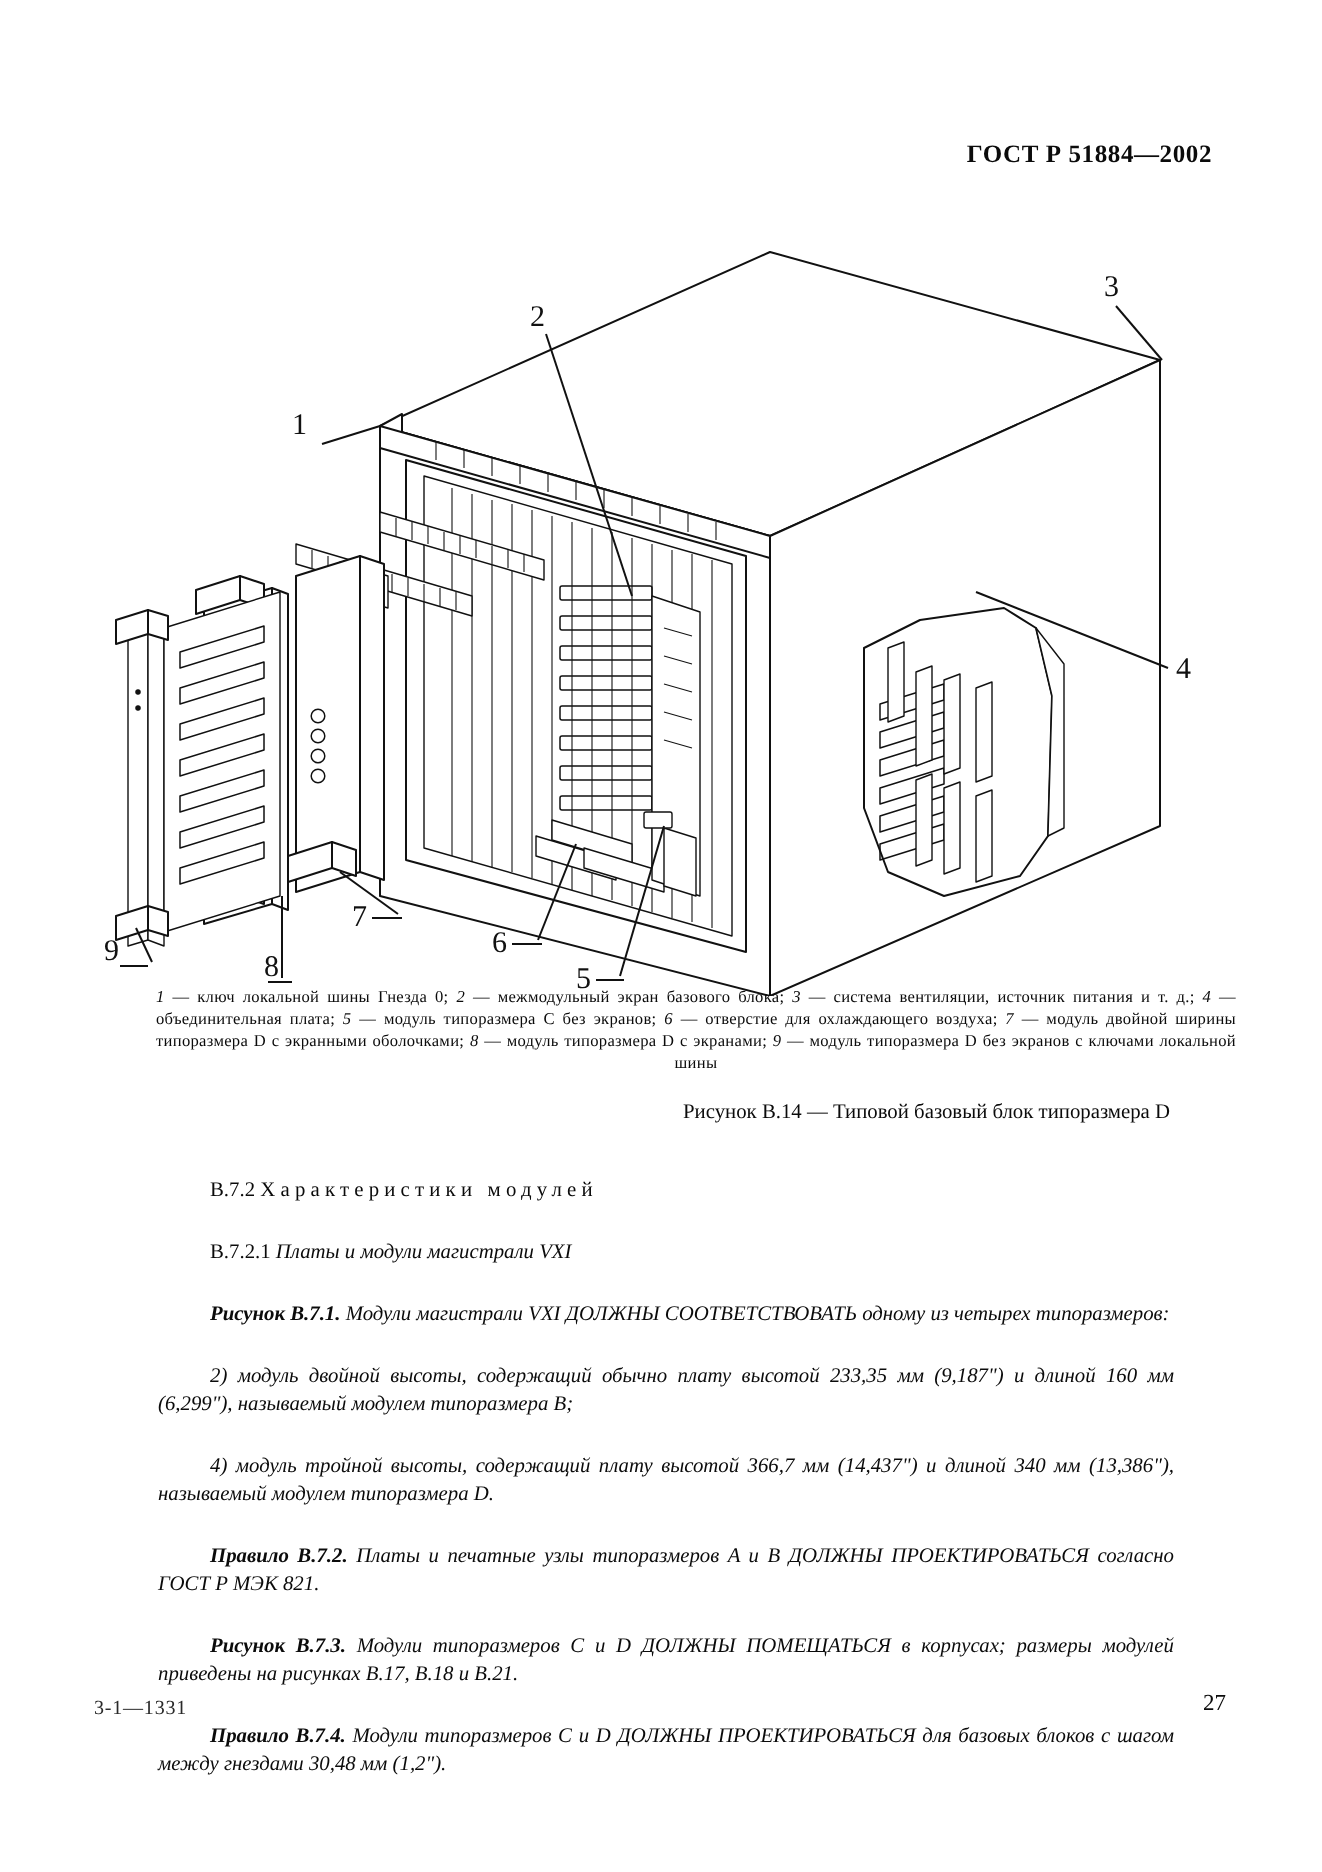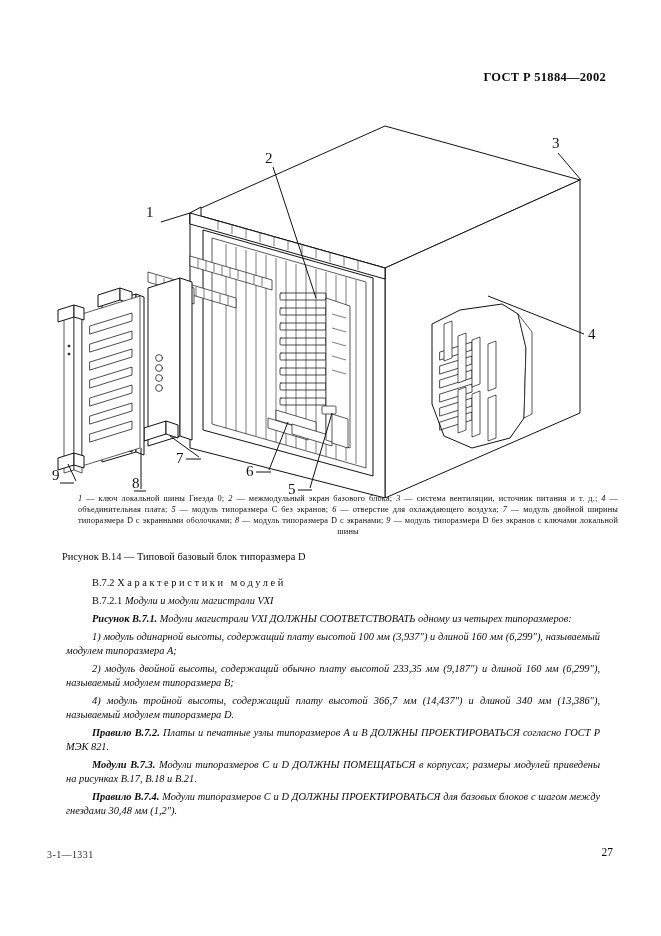--- a/index.html
+++ b/index.html
@@ -53,38 +53,38 @@
     font-size: 8.3px;
     line-height: 1.32;
     text-align: justify;
     text-align-last: center;
     letter-spacing: 0.15px;
     margin-left: 16px;
   }
   .legend i { font-style: italic; }
   .fig-caption {
     position: absolute;
-    left: 62px;
+    left: 45px;
     top: 551px;
     width: 540px;
-    text-align: left;
+    text-align: right;
     font-size: 10.4px;
   }
 
   
   .body {
     position: absolute;
     left: 62px;
     top: 572px;
     width: 542px;
     font-size: 10.4px;
     line-height: 1.345;
   }
   .body p {
-    margin: 4px;
+    margin: 17px;
     text-align: justify;
     text-indent: 26px;
   }
   .head-spaced {
     text-indent: 26px;
     letter-spacing: 0px;
   }
   .head-spaced .spaced {
     letter-spacing: 2.6px;
   }
@@ -340,29 +340,28 @@
   </div>
 
   <div class="legend"><i>1</i> — ключ локальной шины Гнезда 0; <i>2</i> — межмодульный экран базового блока; <i>3</i> — система вентиляции, источник питания и т. д.; <i>4</i> — объединительная плата; <i>5</i> — модуль типоразмера C без экранов; <i>6</i> — отверстие для охлаждающего воздуха; <i>7</i> — модуль двойной ширины типоразмера D с экранными оболочками; <i>8</i> — модуль типоразмера D с экранами; <i>9</i> — модуль типоразмера D без экранов с ключами локальной шины</div>
 
   <div class="fig-caption">Рисунок В.14 — Типовой базовый блок типоразмера D</div>
 
   <div class="body">
 
     <p class="head-spaced"><span>В.7.2</span>&nbsp;<span class="spaced">Характеристики модулей</span></p>
 
-    <p><span>В.7.2.1</span>&nbsp;<span class="it">Модули и модули магистрали VXI</span></p>
+    <p><span>В.7.2.1</span>&nbsp;<span class="it">Платы и модули магистрали VXI</span></p>
 
     <div>
         <p><span class="bi">Рисунок В.7.1.</span> <span class="it">Модули магистрали VXI ДОЛЖНЫ СООТВЕТСТВОВАТЬ одному из четырех типоразмеров:</span></p>
-        <p><span class="it">1) модуль одинарной высоты, содержащий плату высотой 100 мм (3,937") и длиной 160 мм (6,299"), называемый модулем типоразмера A;</span></p>
         <p><span class="it">2) модуль двойной высоты, содержащий обычно плату высотой 233,35 мм (9,187") и длиной 160 мм (6,299"), называемый модулем типоразмера B;</span></p>
         <p><span class="it">4) модуль тройной высоты, содержащий плату высотой 366,7 мм (14,437") и длиной 340 мм (13,386"), называемый модулем типоразмера D.</span></p>
         <p><span class="bi">Правило В.7.2.</span> <span class="it">Платы и печатные узлы типоразмеров A и B ДОЛЖНЫ ПРОЕКТИРОВАТЬСЯ согласно ГОСТ Р МЭК 821.</span></p>
-        <p><span class="bi">Модули В.7.3.</span> <span class="it">Модули типоразмеров C и D ДОЛЖНЫ ПОМЕЩАТЬСЯ в корпусах; размеры модулей приведены на рисунках В.17, В.18 и В.21.</span></p>
+        <p><span class="bi">Рисунок В.7.3.</span> <span class="it">Модули типоразмеров C и D ДОЛЖНЫ ПОМЕЩАТЬСЯ в корпусах; размеры модулей приведены на рисунках В.17, В.18 и В.21.</span></p>
         <p><span class="bi">Правило В.7.4.</span> <span class="it">Модули типоразмеров C и D ДОЛЖНЫ ПРОЕКТИРОВАТЬСЯ для базовых блоков с шагом между гнездами 30,48 мм (1,2").</span></p>
       </div>
   </div>
 
   <div class="footer-left">3-1—1331</div>
   <div class="footer-right">27</div>
 
 </div>
 
 </body></html>

